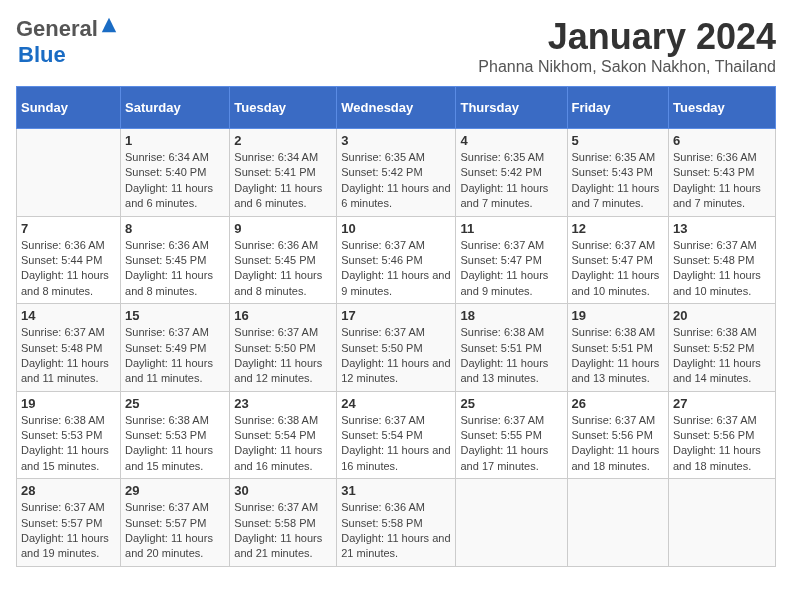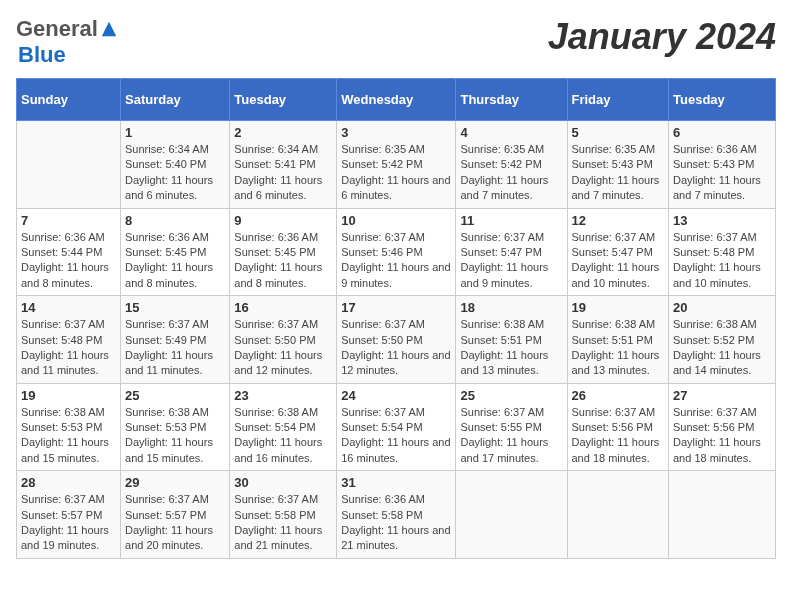--- a/index.html
+++ b/index.html
@@ -16,35 +16,34 @@
       justify-content: space-between;
       margin-bottom: 10px;
     }
     .logo {
       display: flex;
       flex-direction: column;
       align-items: flex-start;
     }
     .logo-text {
       display: flex;
-      align-items: center;
+      align-items: flex-start;
       font-size: 22px;
       font-weight: bold;
       color: #333;
     }
     .logo-general { color: #555; font-weight: bold; }
     .logo-blue { color: #1a6cc4; font-weight: bold; }
     .logo-icon {
       width: 18px;
       height: 18px;
       margin-left: 2px;
     }
     .title-section {
       text-align: right;
-      font-style: italic;
     }
     .calendar-title {
       font-size: 36px;
       font-weight: bold;
       color: #333;
     }
     .calendar-subtitle {
       font-size: 16px;
       color: #555;
     }
@@ -98,20 +97,21 @@
       <svg class="logo-icon" viewBox="0 0 20 20">
         <polygon points="10,2 18,18 2,18" fill="#1a6cc4"></polygon>
       </svg>
     </div>
     <div style="margin-left:2px;">
       <span class="logo-blue" style="font-size:22px;font-weight:bold;color:#1a6cc4;margin-top:15px;">Blue</span>
     </div>
   </div>
   <div class="title-section">
     <div class="calendar-title">January 2024</div>
+    <div class="calendar-subtitle">Phanna Nikhom, Sakon Nakhon, Thailand</div>
   </div>
 </div>
 
 <table>
   <thead>
     <tr>
     <th>Sunday</th>
         <th>Saturday</th>
         <th>Tuesday</th>
         <th>Wednesday</th>

